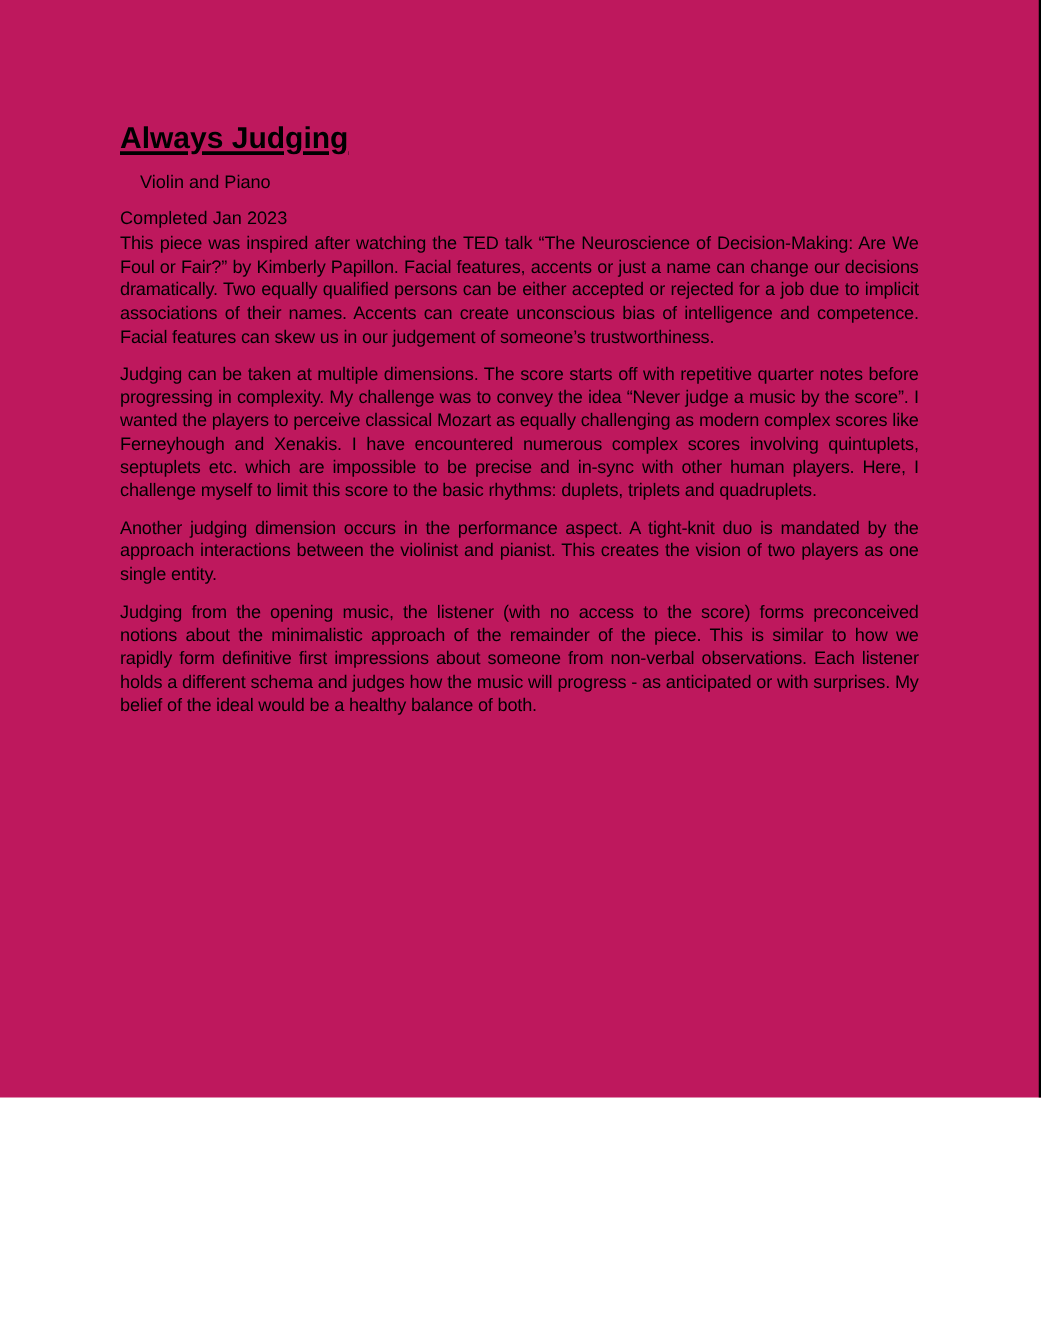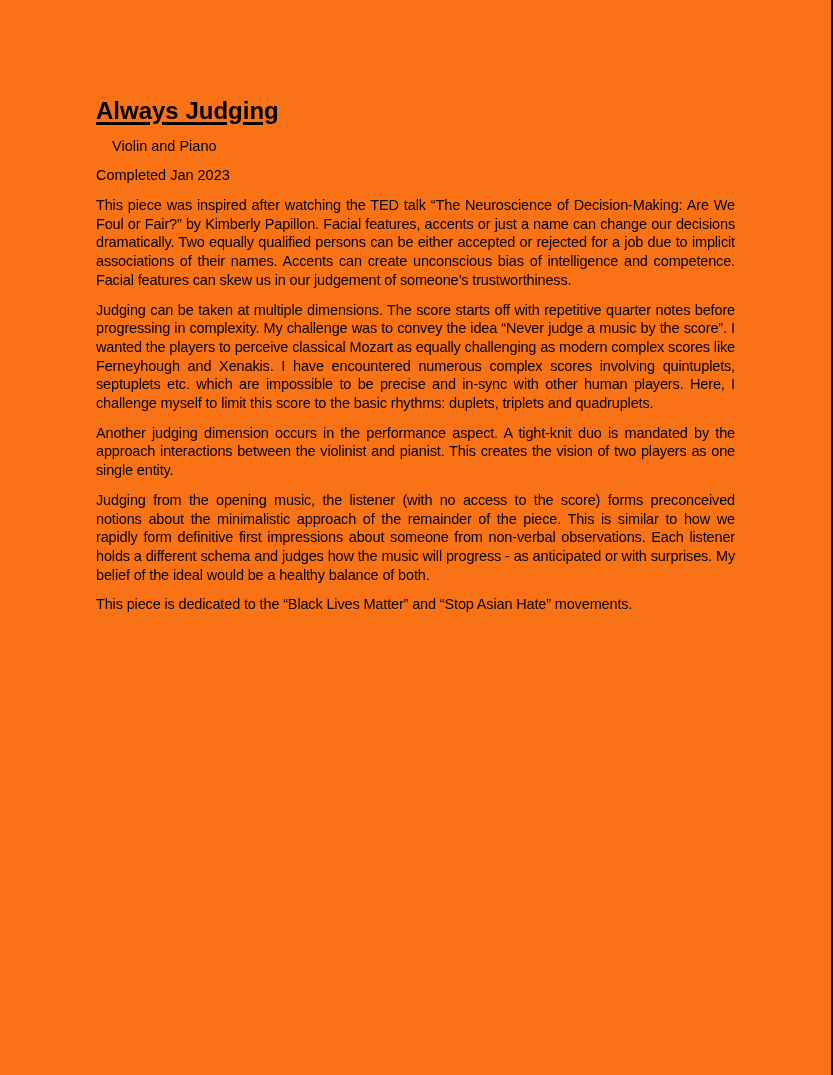--- a/index.html
+++ b/index.html
@@ -13,22 +13,22 @@
       position: relative;
       overflow: hidden;
       font-family: "Liberation Sans", sans-serif;
       color: #000000;
     }
     .page {
       position: absolute;
       left: 0;
       top: 0;
       width: 831px;
-      height: 1075px;
-      background: #f97316;
+      height: 878px;
+      background: #be185d;
       border-right: 2px solid #000000;
     }
     .content {
       position: absolute;
       left: 96px;
       top: 96px;
       width: 639px;
     }
     .title {
       font-size: 24px;
@@ -39,21 +39,21 @@
       margin: 0;
       line-height: 30px;
     }
     .subtitle {
       font-size: 14.5px;
       margin: 11px 0 0 16px;
       line-height: 18px;
     }
     .completed {
       font-size: 14.5px;
-      margin: 11px 0 12px 0;
+      margin: 11px 0 2px 0;
       line-height: 18px;
     }
     .body-text {
     }
     .para {
       font-size: 14.5px;
       line-height: 18.7px;
       text-align: justify;
       margin: 0 0 11px 0;
       letter-spacing: -0.15px;
@@ -65,16 +65,15 @@
 <div class="page">
   <div class="content">
     <h1 class="title">Always Judging</h1>
     <p class="subtitle">Violin and Piano</p>
     <p class="completed">Completed Jan 2023</p>
     <div class="body-text">
       <p class="para">This piece was inspired after watching the TED talk “The Neuroscience of Decision-Making: Are We Foul or Fair?” by Kimberly Papillon. Facial features, accents or just a name can change our decisions dramatically. Two equally qualified persons can be either accepted or rejected for a job due to implicit associations of their names. Accents can create unconscious bias of intelligence and competence. Facial features can skew us in our judgement of someone’s trustworthiness.</p>
       <p class="para">Judging can be taken at multiple dimensions. The score starts off with repetitive quarter notes before progressing in complexity. My challenge was to convey the idea “Never judge a music by the score”. I wanted the players to perceive classical Mozart as equally challenging as modern complex scores like Ferneyhough and Xenakis. I have encountered numerous complex scores involving quintuplets, septuplets etc. which are impossible to be precise and in-sync with other human players. Here, I challenge myself to limit this score to the basic rhythms: duplets, triplets and quadruplets.</p>
       <p class="para">Another judging dimension occurs in the performance aspect. A tight-knit duo is mandated by the approach interactions between the violinist and pianist. This creates the vision of two players as one single entity.</p>
       <p class="para">Judging from the opening music, the listener (with no access to the score) forms preconceived notions about the minimalistic approach of the remainder of the piece. This is similar to how we rapidly form definitive first impressions about someone from non-verbal observations. Each listener holds a different schema and judges how the music will progress - as anticipated or with surprises. My belief of the ideal would be a healthy balance of both.</p>
-      <p class="para">This piece is dedicated to the “Black Lives Matter” and “Stop Asian Hate” movements.</p>
     </div>
   </div>
 </div>
 
 </body></html>

